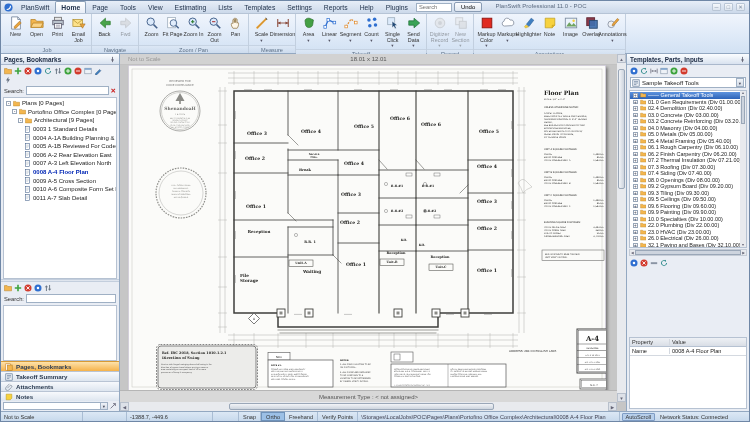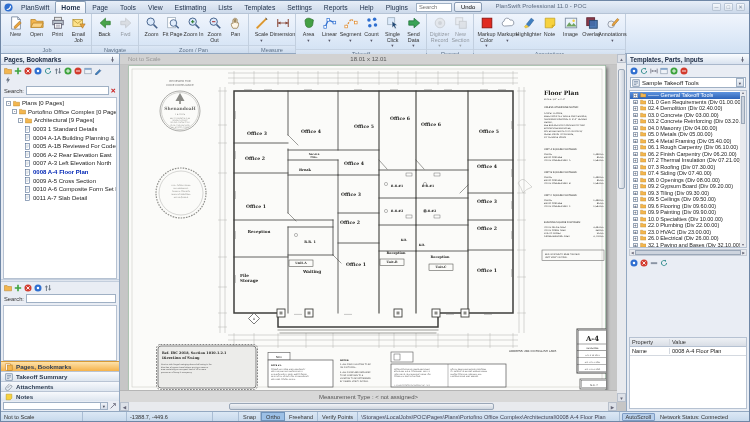--- a/index.html
+++ b/index.html
@@ -63,21 +63,21 @@
   .combo-row{height:10px;display:flex;align-items:center;gap:1px;padding:1px 2px;flex:0 0 auto;}
   .combo{flex:1;height:8px;background:#fff;border:1px solid #9fb0c4;display:flex;align-items:center;justify-content:flex-end;}
   .combo .dd{width:7px;height:100%;background:linear-gradient(#eef2f7,#d5dde8);border-left:1px solid #9fb0c4;
              font-size:4.5px;line-height:7px;text-align:center;color:#445;}
   .grip svg{width:8px;height:8px;}
   
   .canvas{flex:1;position:relative;background:#c6c6c6;min-width:0;}
   .cstrip{position:absolute;left:0;right:9px;top:0;height:11px;background:#d2d2d2;font-size:6px;color:#555;
           text-align:center;line-height:11px;border-bottom:1px solid #c2c2c2;}
   .cstrip .nts{position:absolute;left:8px;color:#999;}
-  .page{position:absolute;left:8px;top:11px;width:478px;height:326px;background:#15803d;
+  .page{position:absolute;left:8px;top:11px;width:478px;height:326px;background:#c4b5fd;
         box-shadow:1.5px 1.5px 3px rgba(0,0,0,.45);}
   .page svg{display:block;width:478px;height:326px;}
   .measure{position:absolute;left:0;right:9px;bottom:9px;height:12px;background:#d8d8d8;border-top:1px solid #b5b5b5;
            text-align:center;font-size:6px;color:#555;line-height:12px;}
   .hscroll{position:absolute;left:0;right:9px;bottom:0;height:9px;background:#e8eaee;display:flex;align-items:center;}
   .hscroll .sarr{width:9px;height:9px;font-size:4.5px;line-height:9px;text-align:center;color:#667;background:#dde1e8;border:1px solid #b8c0cc;}
   .hthumb{margin-left:100px;width:265px;height:7px;background:linear-gradient(#f2f4f7,#cdd4de);border:1px solid #9aa7b8;border-radius:2px;}
   .vscroll{position:absolute;right:0;top:0;bottom:9px;width:9px;background:#e8eaee;display:flex;flex-direction:column;align-items:center;}
   .vscroll .sarr{width:9px;height:9px;font-size:4.5px;line-height:9px;text-align:center;color:#667;background:#dde1e8;border:1px solid #b8c0cc;}
   .vthumb{margin-top:6px;width:7px;height:120px;background:linear-gradient(90deg,#f2f4f7,#cdd4de);border:1px solid #9aa7b8;border-radius:2px;}

